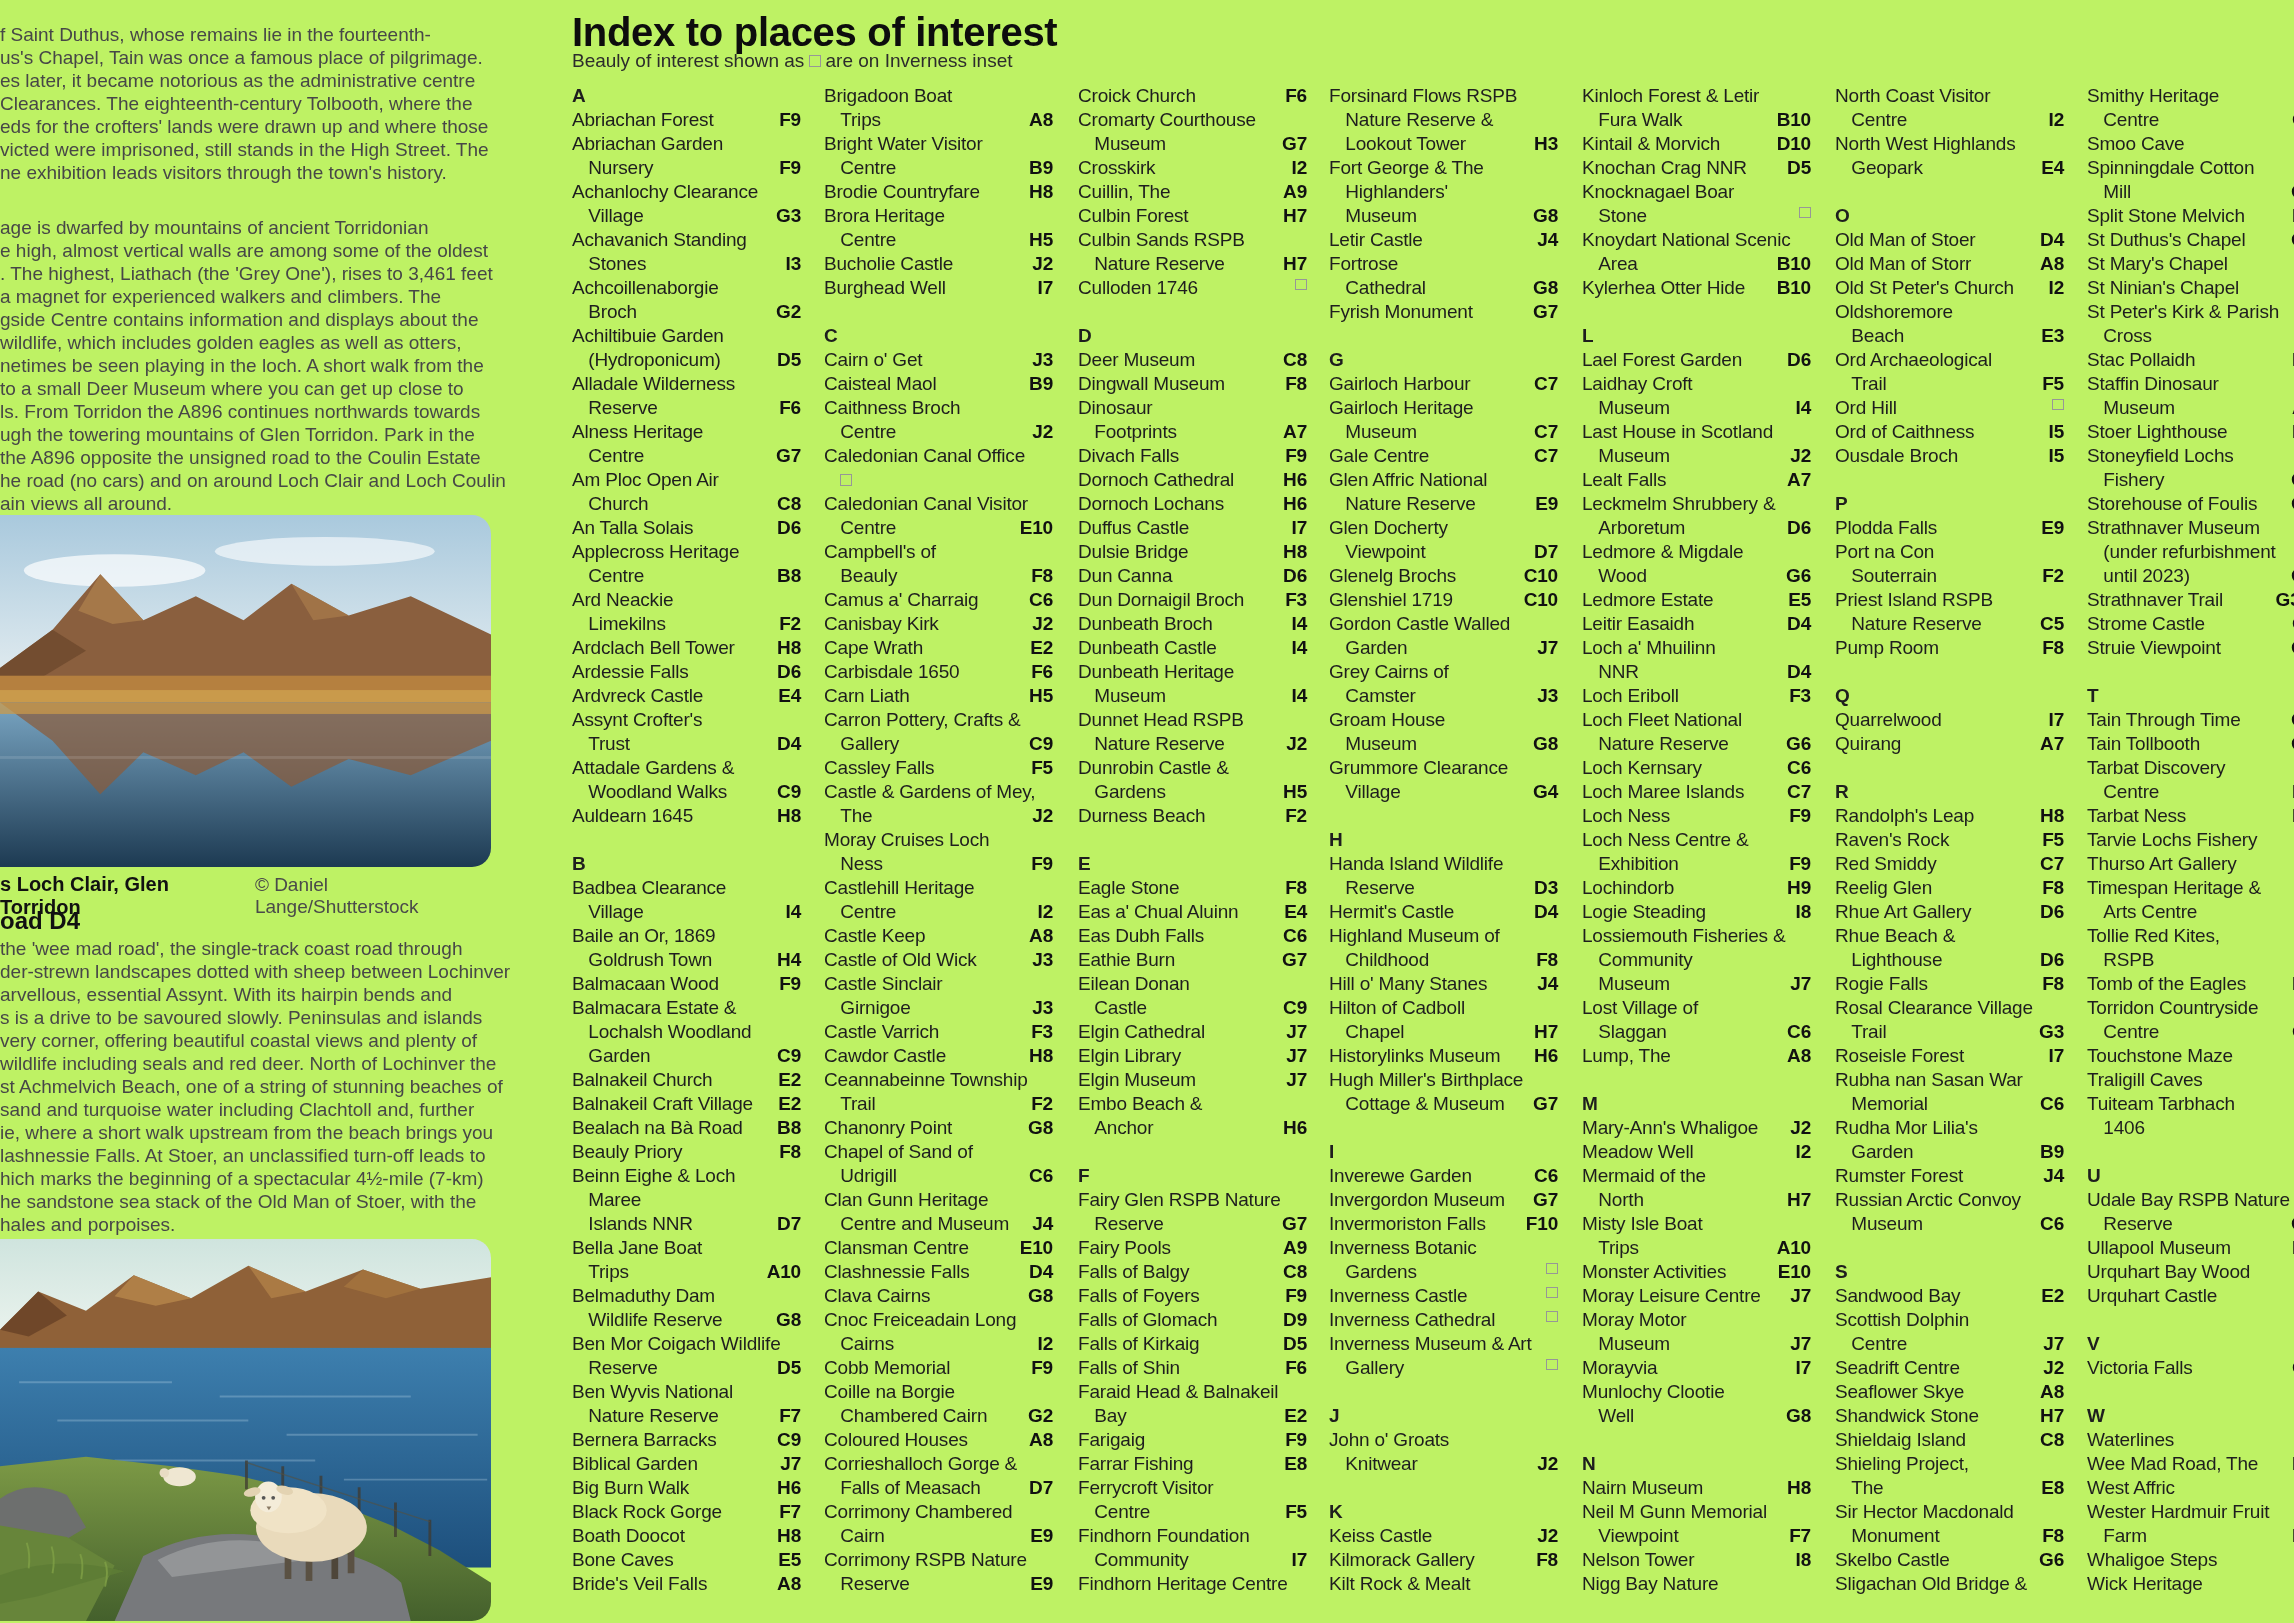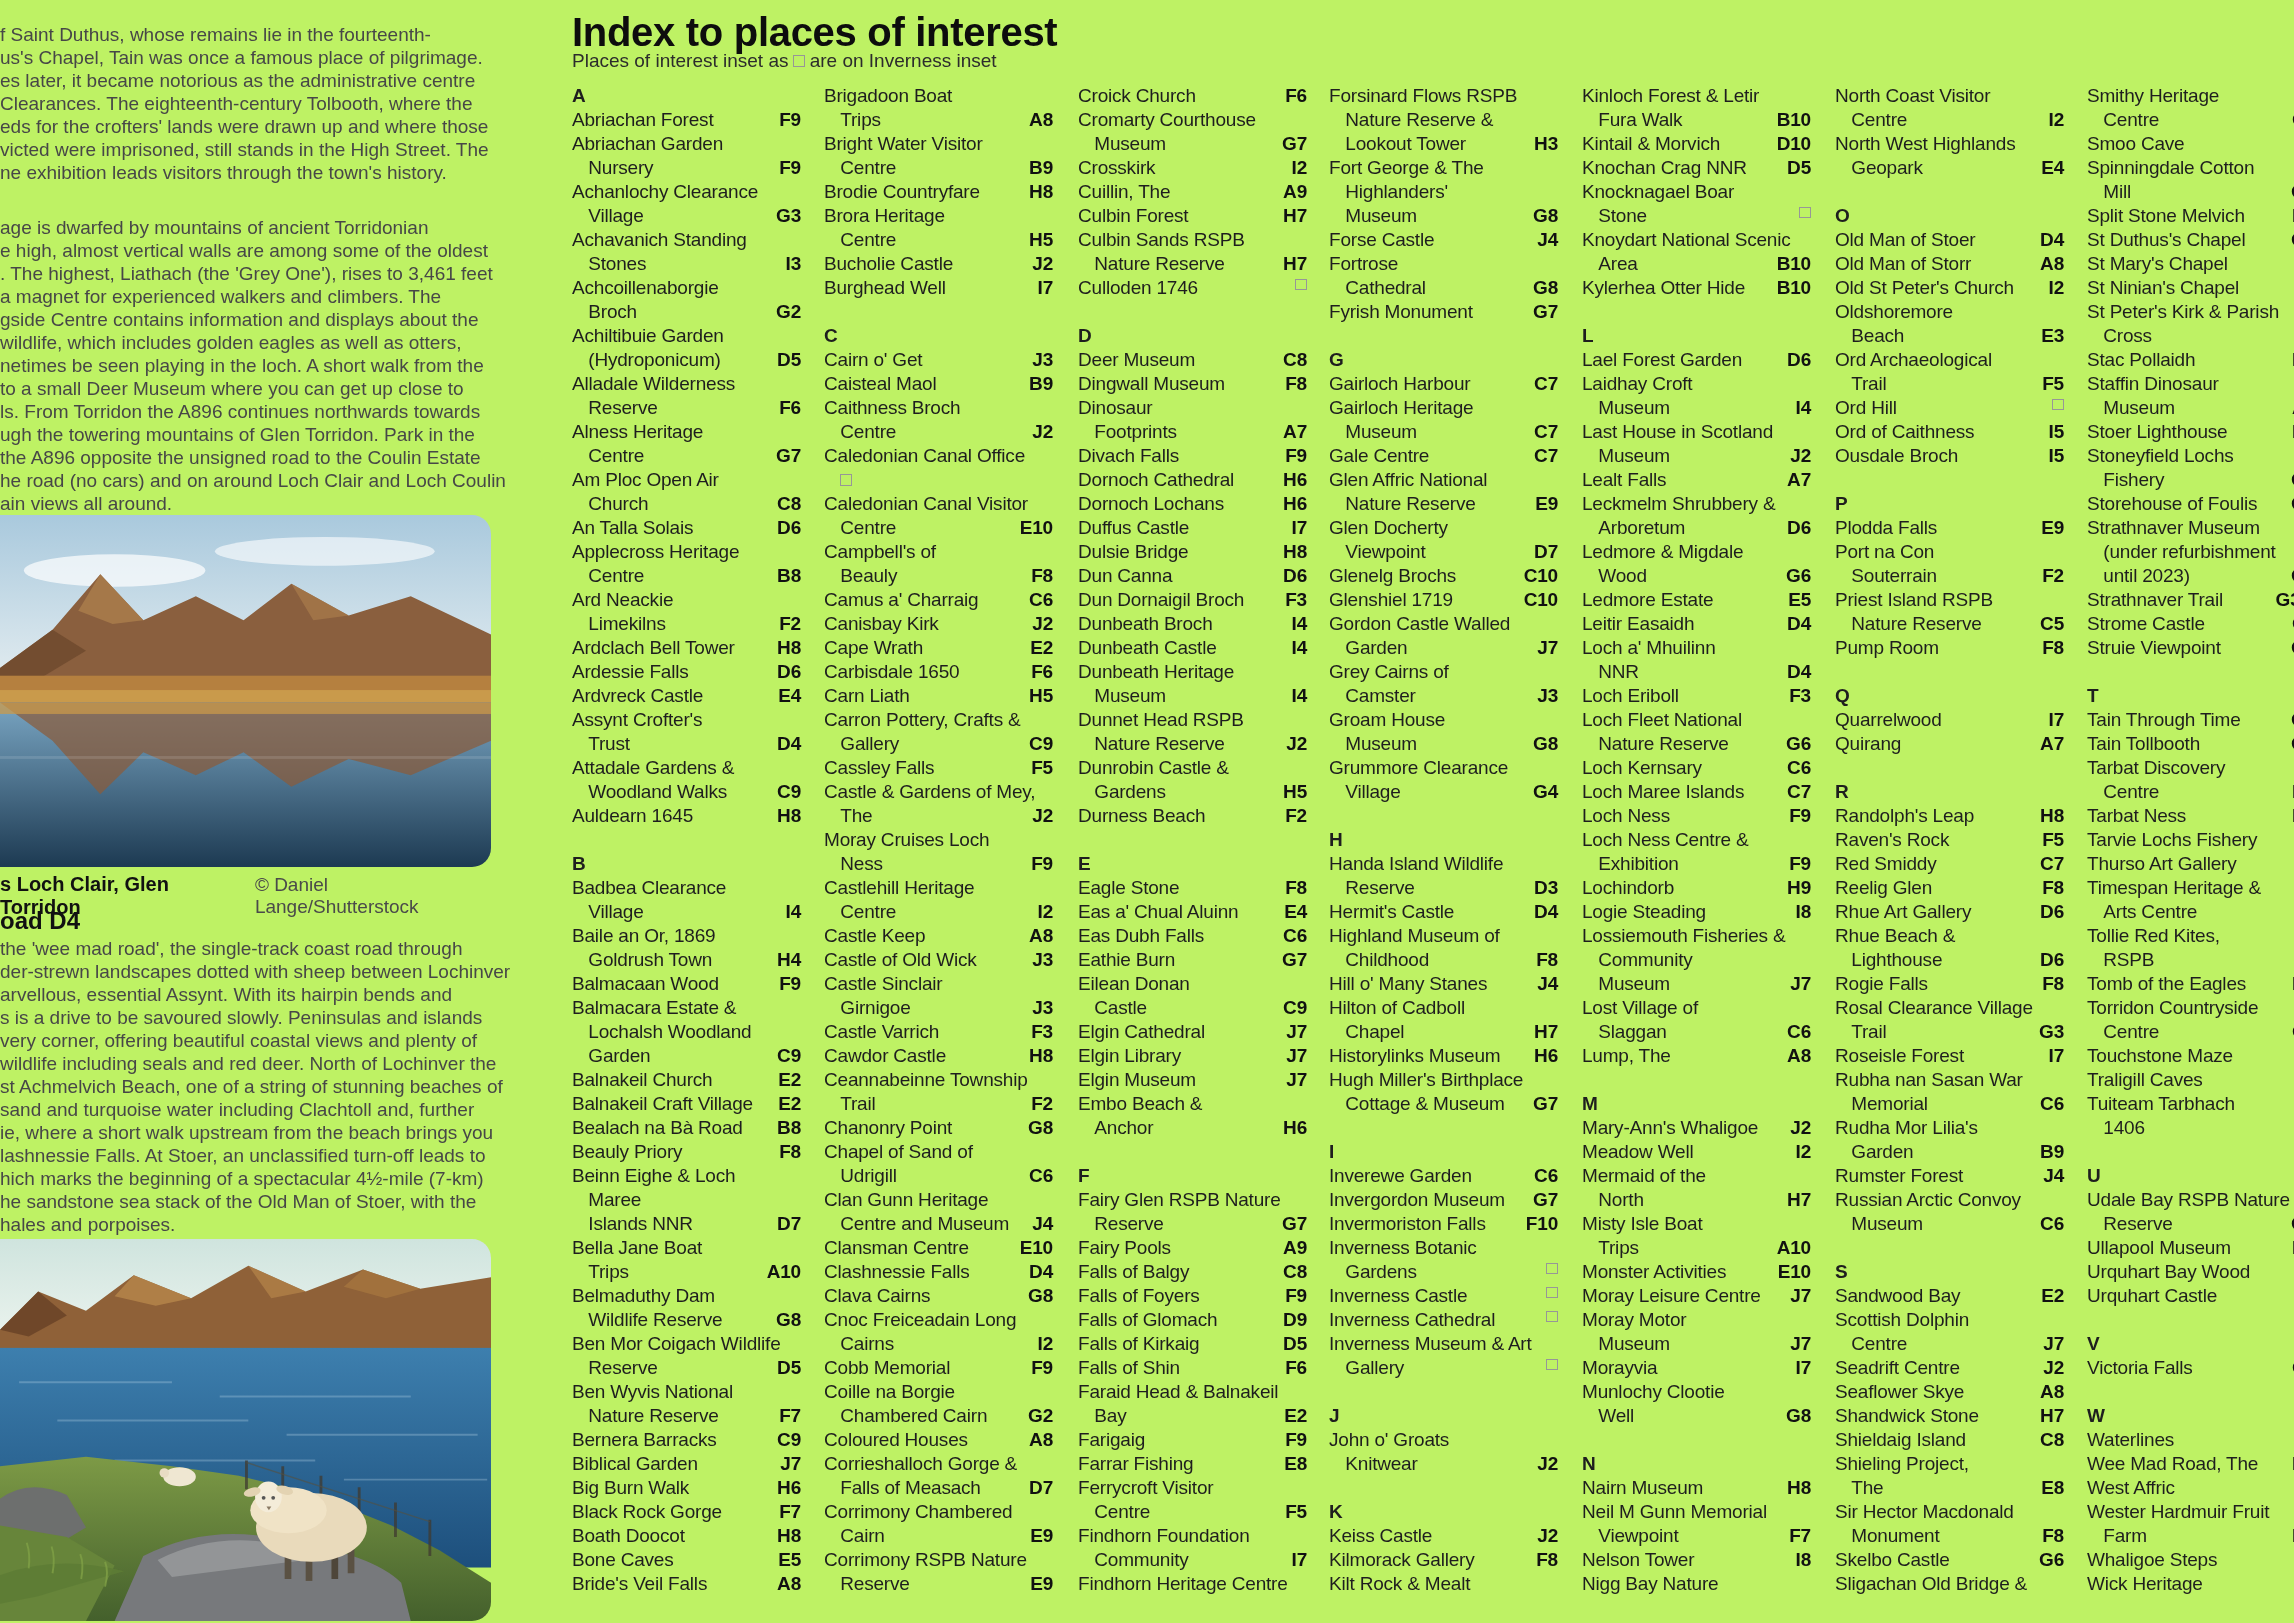--- a/index.html
+++ b/index.html
@@ -172,21 +172,21 @@
         <path d="M0,352 Q60,330 130,348 Q80,362 40,374 L0,382 Z" fill="#5d7c35" opacity="0.9"></path>
         <g stroke="#7fa046" stroke-width="2" opacity="0.8" fill="none">
           <path d="M30,345 Q32,330 28,318 M55,350 Q58,334 54,322 M85,356 Q88,340 84,330 M110,364 Q114,348 110,338"></path>
         </g>
       </svg>
     </div>
   </div>
 
   <div class="idx-title">Index to places of interest</div>
   <div class="idx-subtitle">
-    <span>Places of interest inset as</span><span class="sqbox"></span><span>are on Inverness inset</span>
+    <span>Beauly of interest shown as</span><span class="sqbox"></span><span>are on Inverness inset</span>
   </div>
   <div id="index-columns">
       <div class="idx-col" style="left: 0px;">
         <div class="sec">A</div>
         <div class="entry">
           <div class="ln">Abriachan Forest</div>
           <span class="ref">F9</span>
         </div>
         <div class="entry">
           <div class="ln">Abriachan Garden</div>
@@ -749,21 +749,21 @@
           <div class="ln cont">Lookout Tower</div>
           <span class="ref">H3</span>
         </div>
         <div class="entry">
           <div class="ln">Fort George &amp; The</div>
           <div class="ln cont">Highlanders'</div>
           <div class="ln cont">Museum</div>
           <span class="ref">G8</span>
         </div>
         <div class="entry">
-          <div class="ln">Forse Castle</div>
+          <div class="ln">Letir Castle</div>
           <span class="ref">J4</span>
         </div>
         <div class="entry">
           <div class="ln">Fortrose</div>
           <div class="ln cont">Cathedral</div>
           <span class="ref">G8</span>
         </div>
         <div class="entry">
           <div class="ln">Fyrish Monument</div>
           <span class="ref">G7</span>

